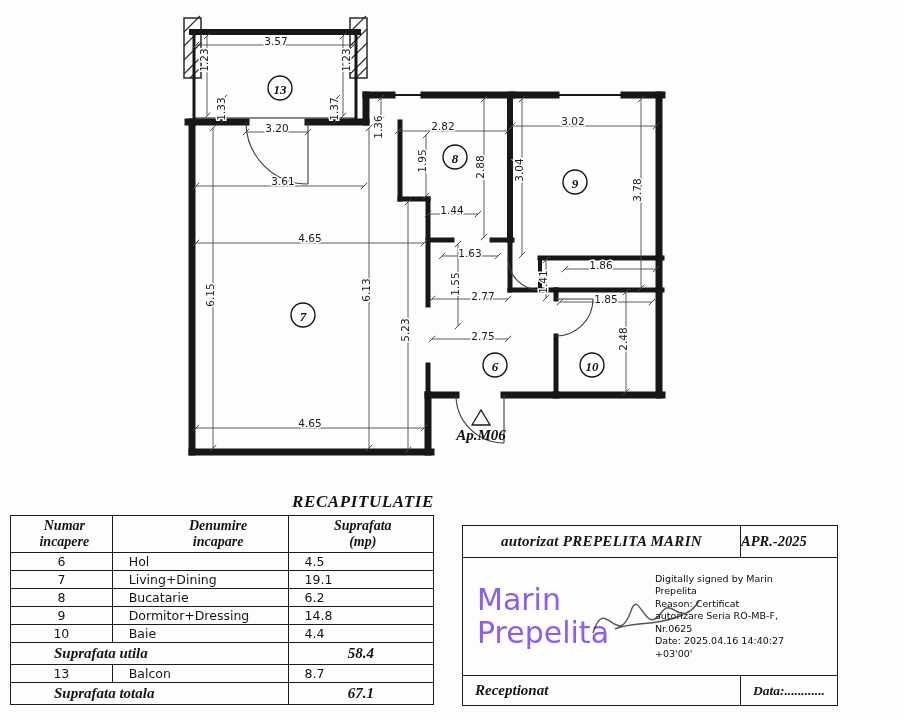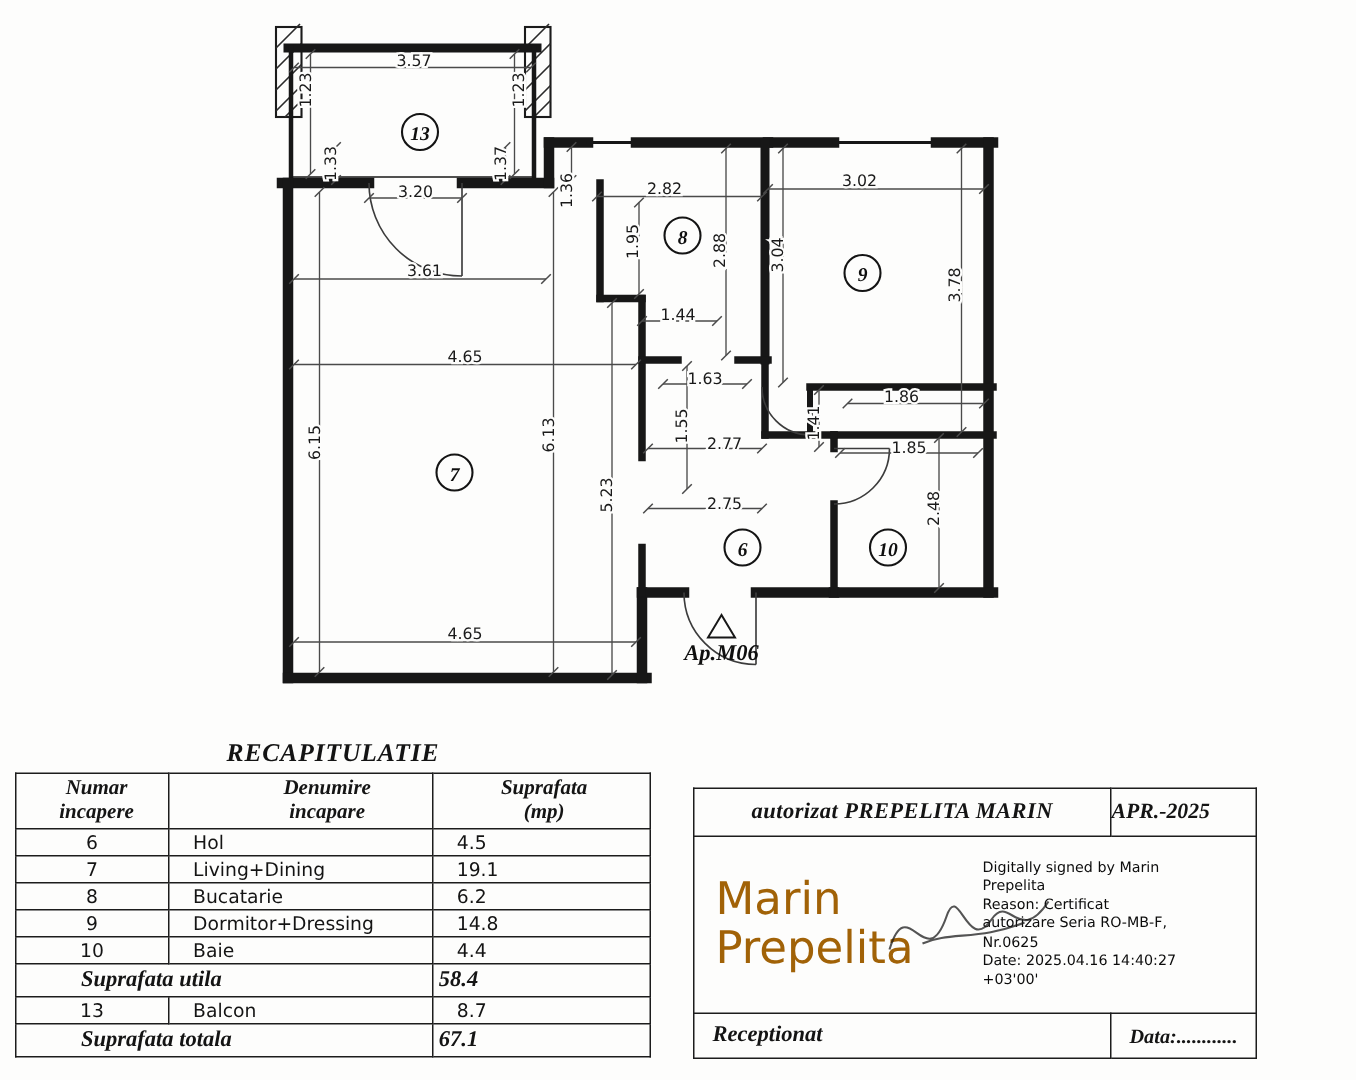--- a/index.html
+++ b/index.html
@@ -18,43 +18,43 @@
   .hatch path{stroke:#2a2a2a;stroke-width:1.1;fill:none}
   .dim{font:10.5px "DejaVu Sans",sans-serif;fill:#1a1a1a;text-anchor:middle;dominant-baseline:central;
        paint-order:stroke;stroke:#fdfdfc;stroke-width:3px}
   .room-circle{fill:#fdfdfc;stroke:#141414;stroke-width:1.4}
   .room-num{font:italic 600 13px "Liberation Serif",serif;fill:#0f0f0f;text-anchor:middle;dominant-baseline:central;paint-order:stroke;stroke:#fdfdfc;stroke-width:2px}
   .apt-label{font:italic 700 15px "Liberation Serif",serif;fill:#0f0f0f;text-anchor:middle}
   .entry-tri{fill:#fdfdfc;stroke:#171717;stroke-width:1.3}
 
   
   .recap{position:absolute;left:10px;top:492px;width:424px}
-  .recap-title{font:italic 700 17px "Liberation Serif",serif;text-align:center;letter-spacing:.6px;margin-bottom:3px}
+  .recap-title{font:italic 700 17px "Liberation Serif",serif;text-align:right;letter-spacing:.6px;margin-bottom:3px}
   table{border-collapse:collapse}
   .recap-table{width:424px}
   .recap-table th,.recap-table td{border:1.8px solid #1c1c1c}
   .recap-table th{font:italic 700 14px "Liberation Serif",serif;text-align:center;line-height:1.12;padding:2px 4px 3px 10px}
   .recap-table th.h-name{padding-left:40px}
   .recap-table th.h-area{padding-left:8px}
   .recap-table td{font:12.5px "DejaVu Sans",sans-serif;padding:1px 4px;height:18px}
   td.c-nr{text-align:center;width:102px}
   td.c-name{padding-left:16px;width:176px}
   td.c-area{padding-left:16px;width:146px}
   tr.sum-row td.sum-label{font:italic 600 15px "Liberation Serif",serif;padding:2px 4px 2px 43px;height:21px}
-  tr.sum-row td.sum-val{font:italic 600 15px "Liberation Serif",serif;text-align:left}
+  tr.sum-row td.sum-val{font:italic 600 15px "Liberation Serif",serif;text-align:center}
 
   
   .sig{position:absolute;left:462px;top:525px;width:438px}
   .sig-table{width:376px}
   .sig-table td{border:1.9px solid #1c1c1c;vertical-align:middle}
   td.sig-auth{font:italic 700 15px "Liberation Serif",serif;text-align:center;width:294px;height:32px;letter-spacing:.3px}
   td.sig-period{font:italic 700 14.5px "Liberation Serif",serif;text-align:left}
   td.sig-cell2{height:118px;padding:4px 6px}
   .sig-flex{position:relative;display:flex;align-items:center;padding-left:8px;gap:10px}
-  .sig-name{font:400 30px "DejaVu Sans",sans-serif;line-height:1.08;width:168px;color:#a16207}
+  .sig-name{font:400 30px "DejaVu Sans",sans-serif;line-height:1.08;width:168px;color:#8b5cf6}
   .sig-cert{font:9.5px "DejaVu Sans",sans-serif;line-height:1.32;width:150px;white-space:nowrap;color:#0c0c0c}
   .scribble{position:absolute;left:118px;top:-2px;pointer-events:none;opacity:.75}
   td.sig-recv{font:italic 700 15px "Liberation Serif",serif;padding:4px 12px;height:30px}
   td.sig-date{font:italic 700 13.5px "Liberation Serif",serif;padding:4px 12px}
 </style>
 </head>
 <body>
 
 <div class="page">
 

